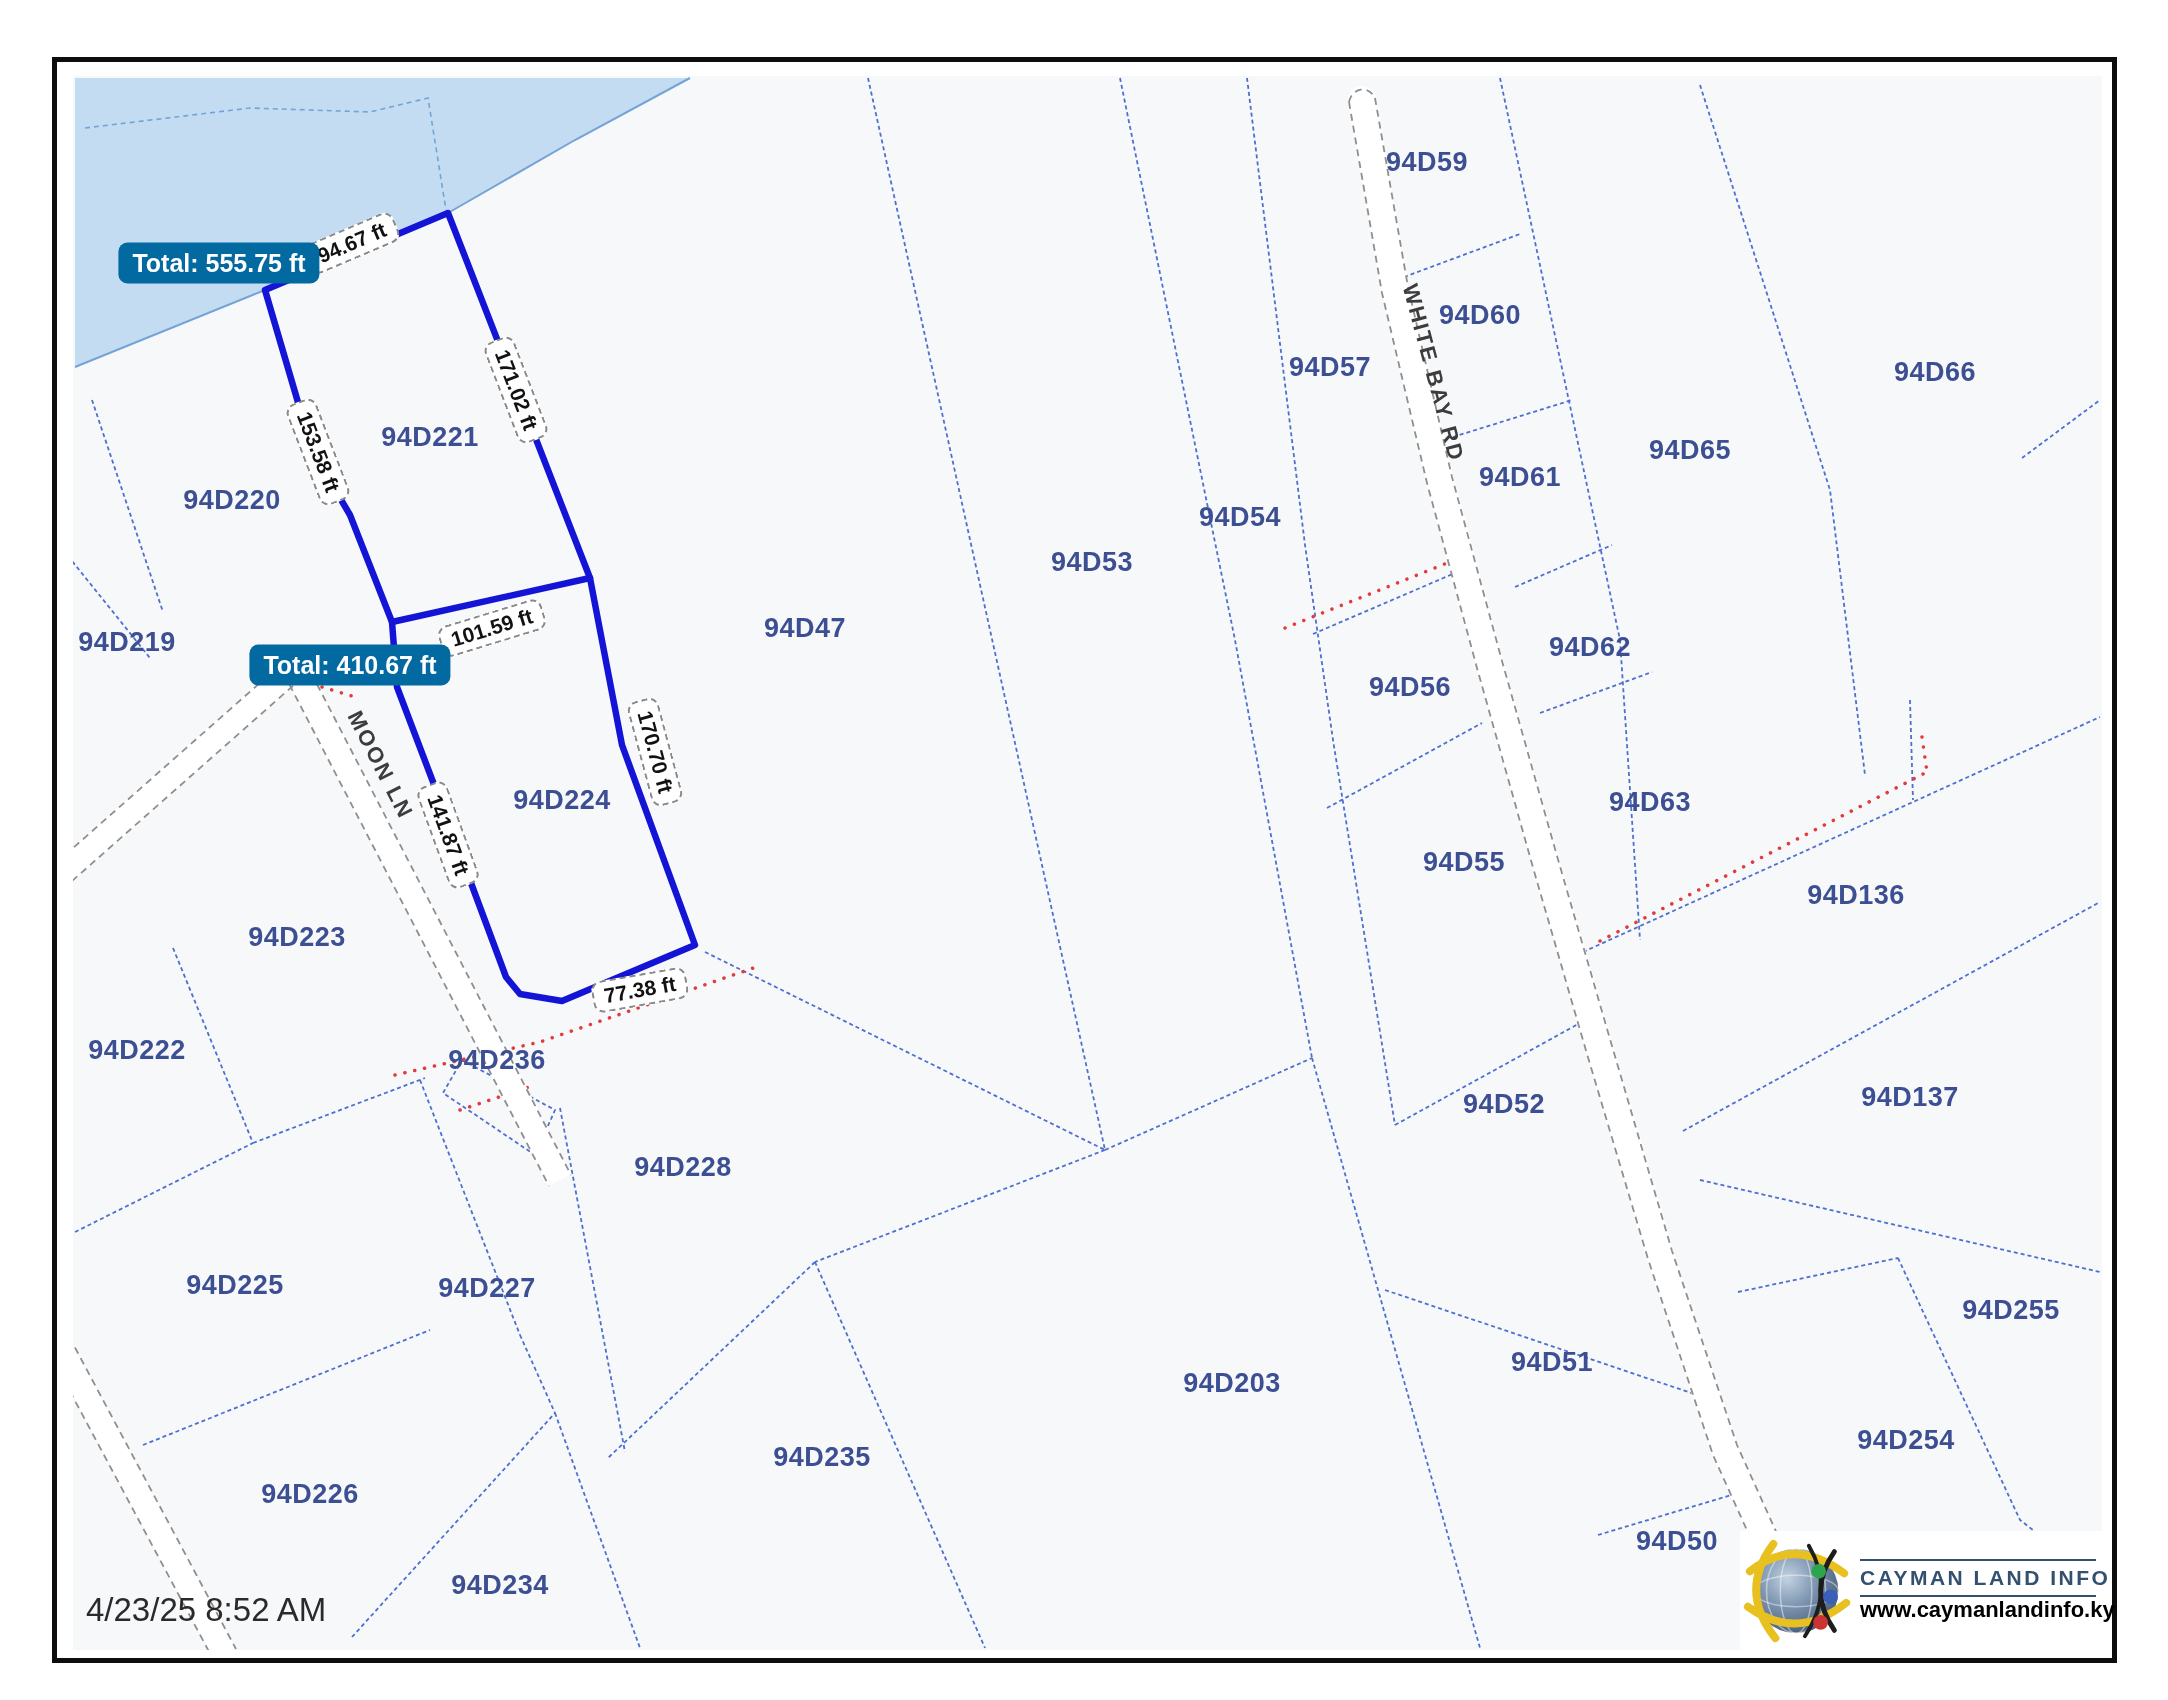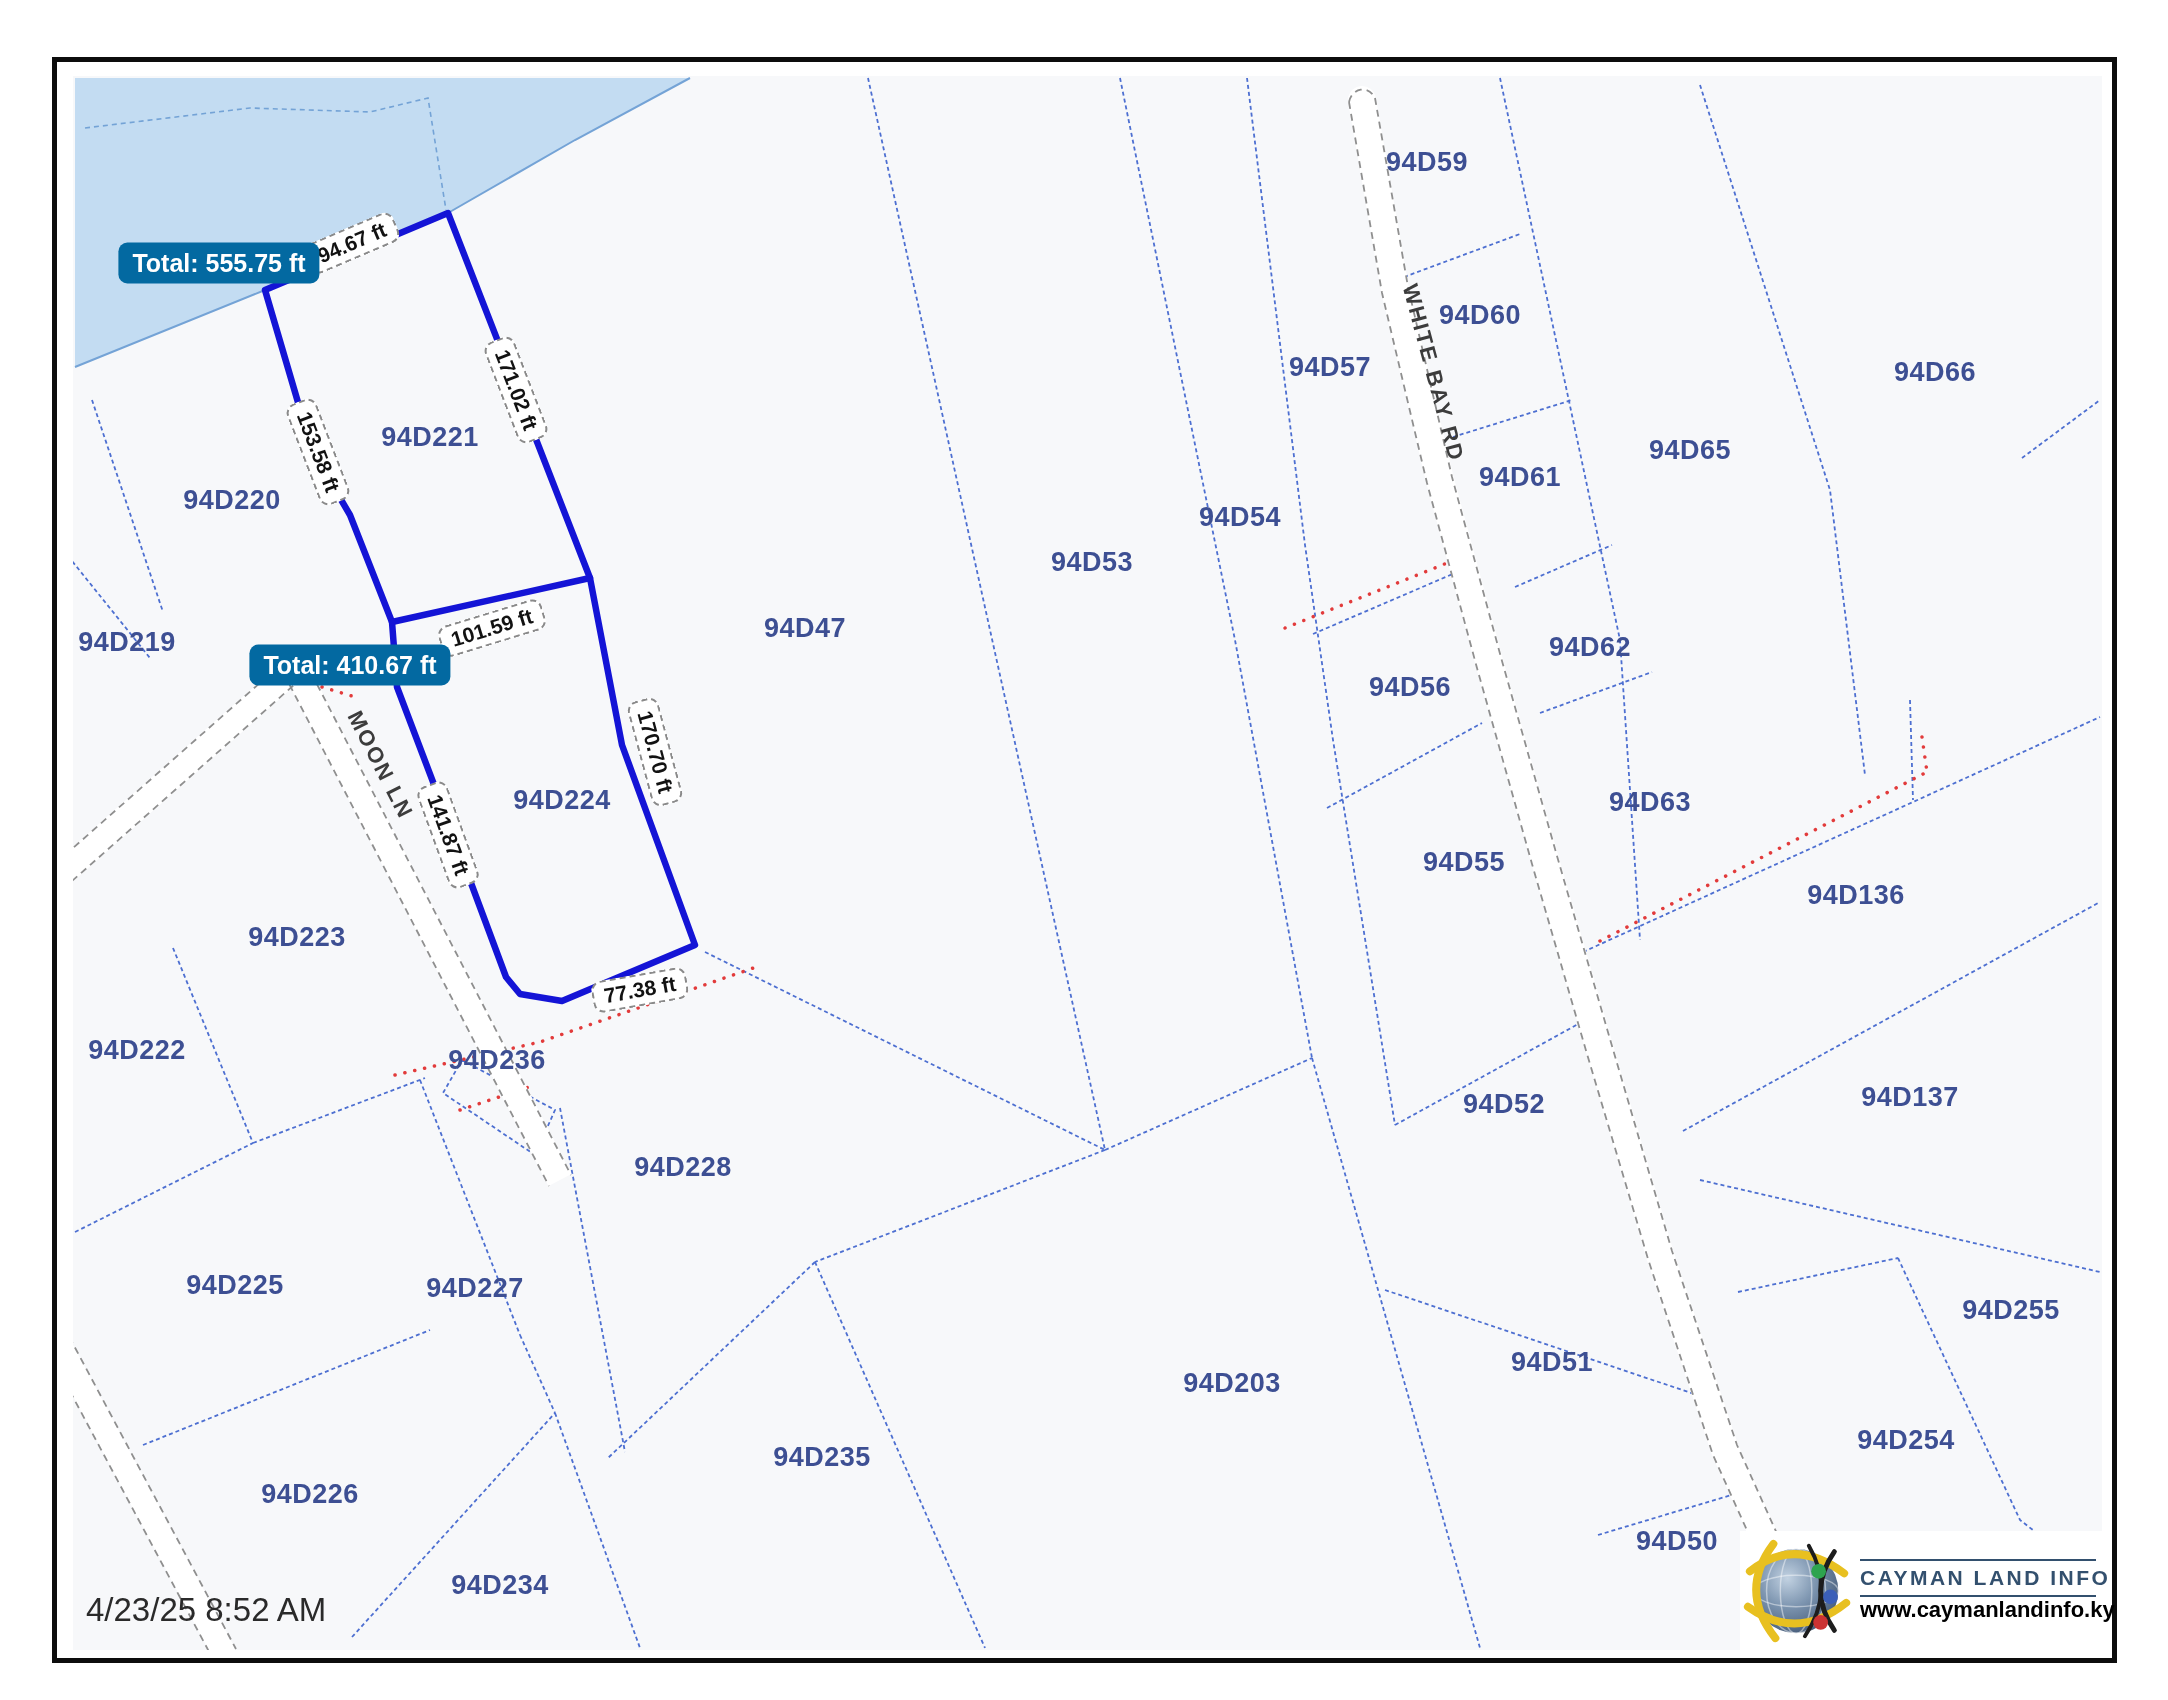--- a/index.html
+++ b/index.html
@@ -131,21 +131,21 @@
   </svg>
 
 
   <div class="plabel" style="left:232px;top:500px">94D220</div>
   <div class="plabel" style="left:430px;top:437px">94D221</div>
   <div class="plabel" style="left:127px;top:642px">94D219</div>
   <div class="plabel" style="left:562px;top:800px">94D224</div>
   <div class="plabel" style="left:297px;top:937px">94D223</div>
   <div class="plabel" style="left:137px;top:1050px">94D222</div>
   <div class="plabel" style="left:235px;top:1285px">94D225</div>
-  <div class="plabel" style="left:475px;top:1288px">94D227</div>
+  <div class="plabel" style="left:487px;top:1288px">94D227</div>
   <div class="plabel" style="left:310px;top:1494px">94D226</div>
   <div class="plabel" style="left:500px;top:1585px">94D234</div>
   <div class="plabel" style="left:497px;top:1060px">94D236</div>
   <div class="plabel" style="left:683px;top:1167px">94D228</div>
   <div class="plabel" style="left:822px;top:1457px">94D235</div>
   <div class="plabel" style="left:1232px;top:1383px">94D203</div>
   <div class="plabel" style="left:805px;top:628px">94D47</div>
   <div class="plabel" style="left:1092px;top:562px">94D53</div>
   <div class="plabel" style="left:1240px;top:517px">94D54</div>
   <div class="plabel" style="left:1330px;top:367px">94D57</div>

